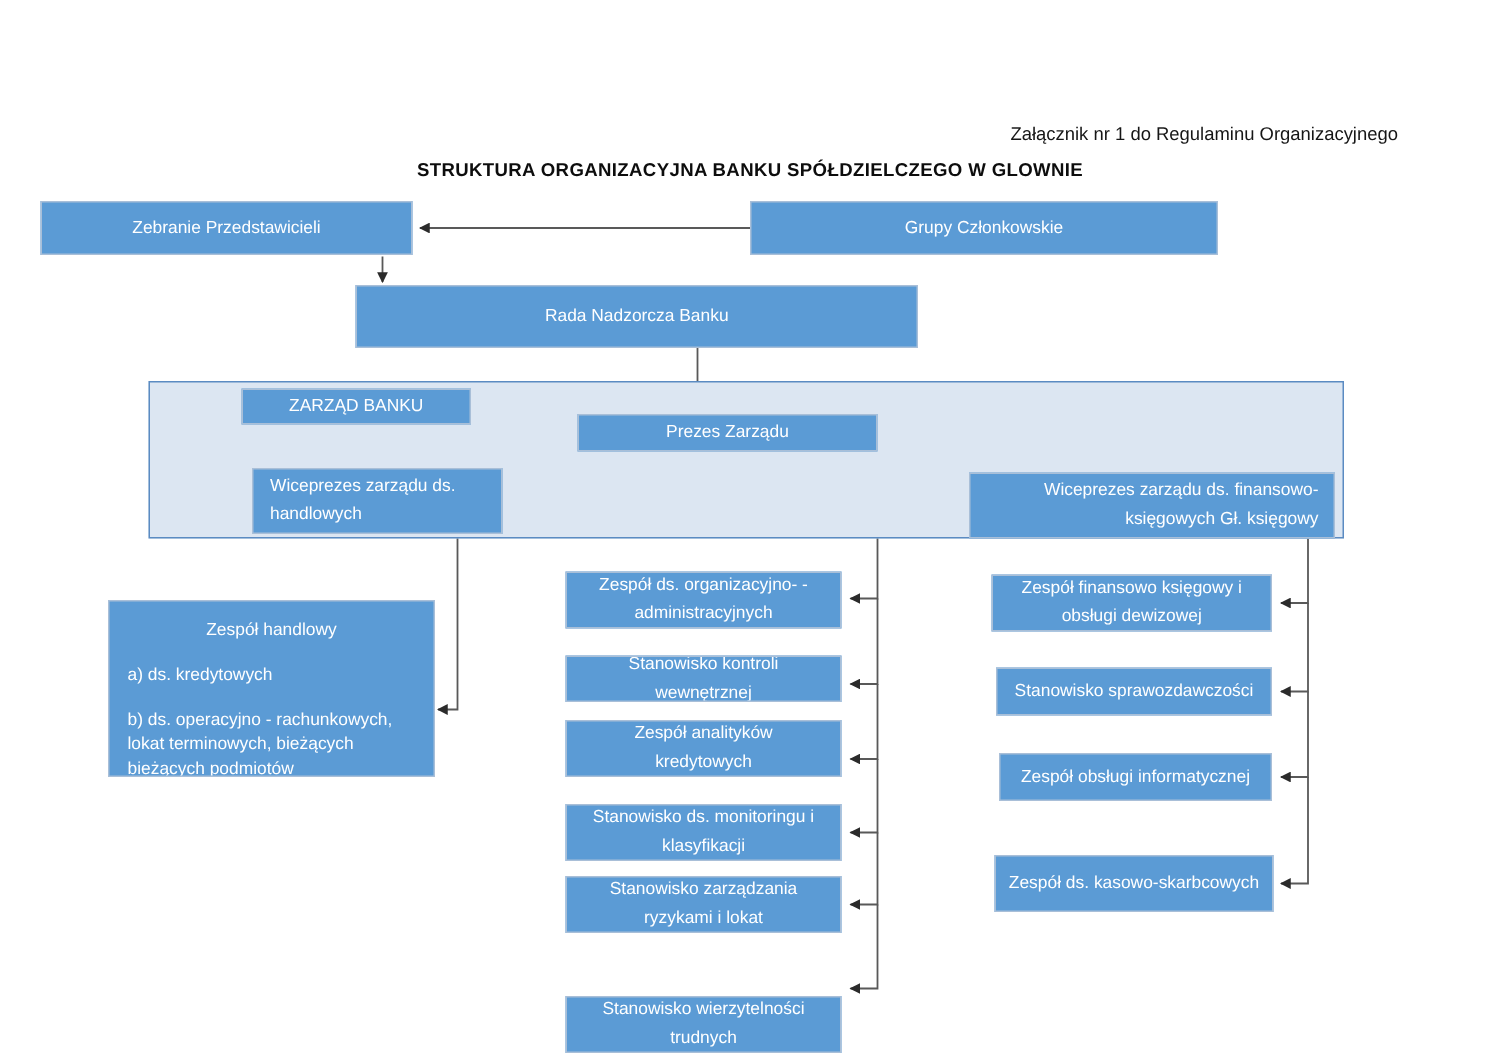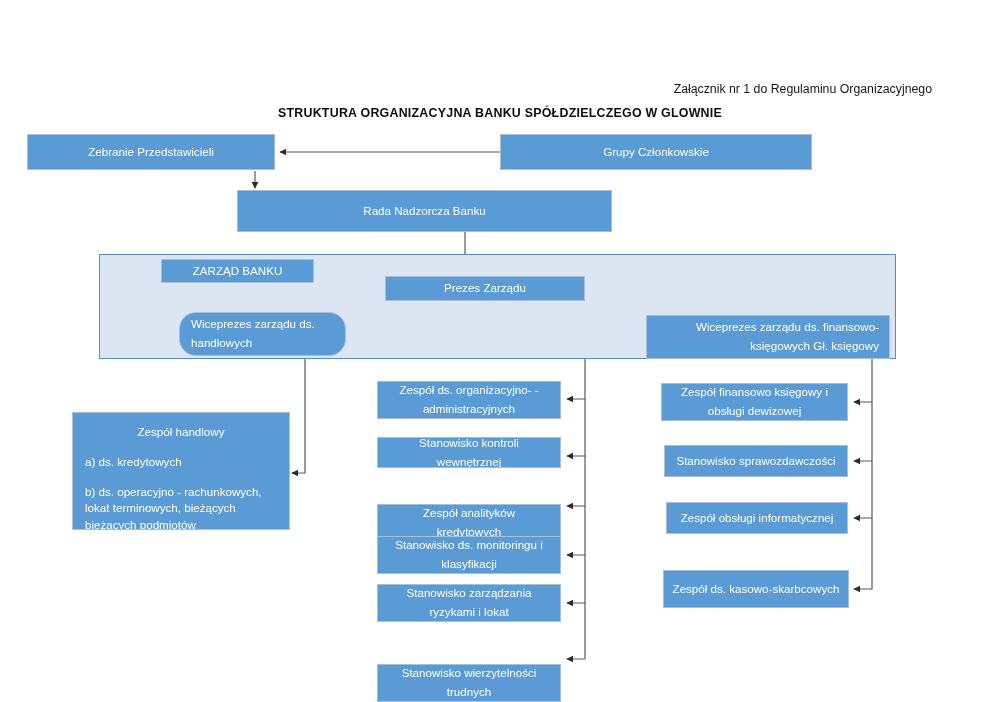--- a/index.html
+++ b/index.html
@@ -153,51 +153,51 @@
   <div class="panel"></div>
 
   <div class="box" style="left:161px; top:259px; width:153px; height:24px;">
     <span class="ln">ZARZĄD BANKU</span>
   </div>
 
   <div class="box" style="left:385px; top:276px; width:200px; height:25px;justify-content:center;">
     <span class="ln">Prezes Zarządu</span>
   </div>
 
-  <div class="box align-left" style="left:179px; top:312px; width:167px; height:44px;border-radius:17px;">
+  <div class="box align-left" style="left:168px; top:312px; width:167px; height:44px;">
     <span class="ln">Wiceprezes zarządu ds.</span>
     <span class="ln">handlowych</span>
   </div>
 
   <div class="box align-right" style="left:646px; top:315px; width:244px; height:44px;">
     <span class="ln">Wiceprezes zarządu ds. finansowo-</span>
     <span class="ln">księgowych Gł. księgowy</span>
   </div>
 
-  <div class="box handlowy" style="left:72px; top:412px; width:218px; height:118px;">
+  <div class="box handlowy" style="left:72px; top:400px; width:218px; height:118px;">
     <span class="hl-title">Zespół handlowy</span>
     <span class="hl-a">a) ds. kredytowych</span>
     <span class="hl-b">
       <span class="ln">b)  ds. operacyjno - rachunkowych,</span>
       <span class="ln">lokat terminowych, bieżących</span>
       <span class="ln">bieżących podmiotów</span>
     </span>
   </div>
 
   <div class="box" style="left:377px; top:381px; width:184px; height:38px;">
     <span class="ln">Zespół ds. organizacyjno- -</span>
     <span class="ln">administracyjnych</span>
   </div>
 
   <div class="box" style="left:377px; top:437px; width:184px; height:31px;">
     <span class="ln">Stanowisko kontroli</span>
     <span class="ln">wewnętrznej</span>
   </div>
 
-  <div class="box" style="left:377px; top:504px; width:184px; height:38px;">
+  <div class="box" style="left:377px; top:480px; width:184px; height:38px;">
     <span class="ln">Zespół analityków</span>
     <span class="ln">kredytowych</span>
   </div>
 
   <div class="box" style="left:377px; top:536px; width:184px; height:38px;">
     <span class="ln">Stanowisko ds. monitoringu i</span>
     <span class="ln">klasyfikacji</span>
   </div>
 
   <div class="box" style="left:377px; top:584px; width:184px; height:38px;">

